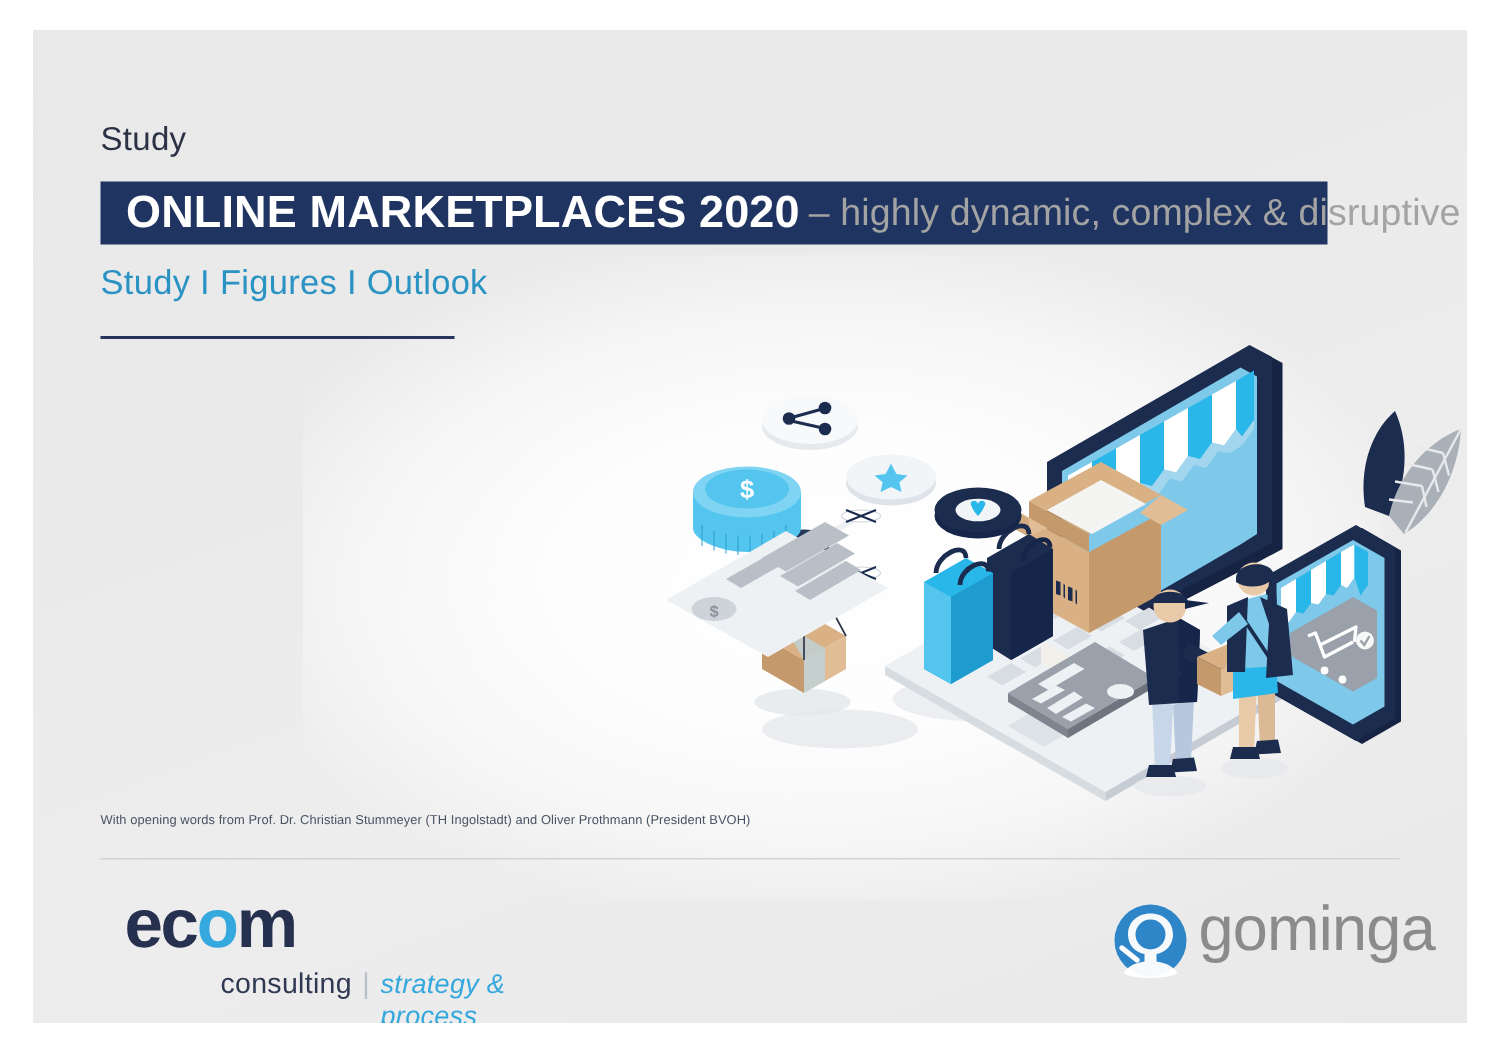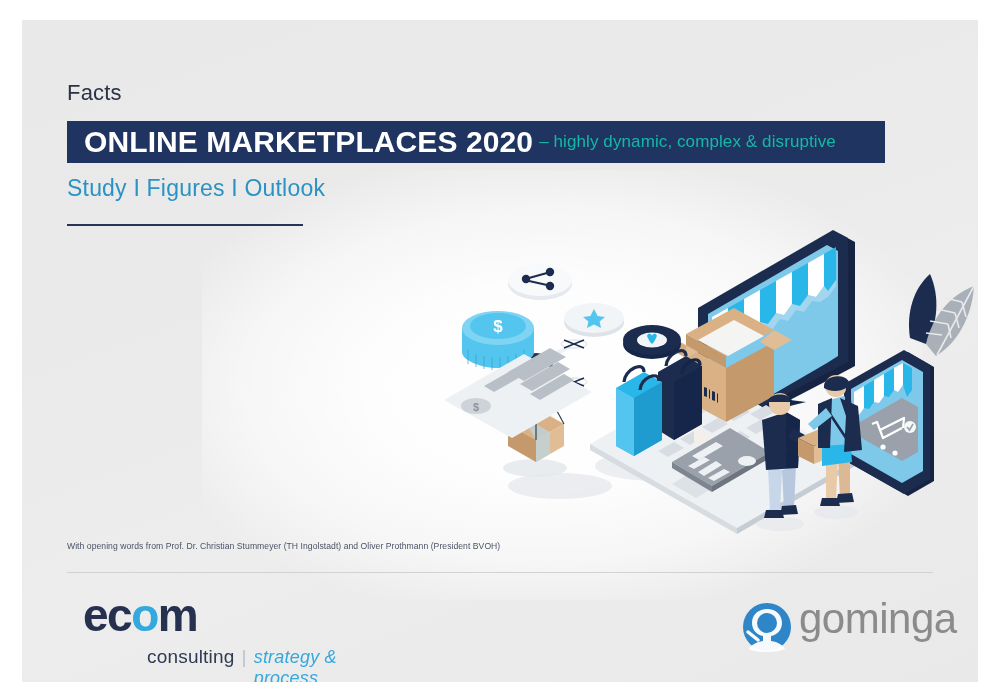--- a/index.html
+++ b/index.html
@@ -37,21 +37,21 @@
     width: 818px; height: 42px;
     background: #1f3460;
     display: flex; align-items: center;
     padding-left: 17px;
     white-space: nowrap;
   }
   .title-strong {
     font-size: 30px; font-weight: bold; color: #ffffff; letter-spacing: 0.1px;
   }
   .title-rest {
-    font-size: 17px; font-weight: normal; color: #14b8a6; letter-spacing: 0.1px;
+    font-size: 25px; font-weight: normal; color: #a3a3a3; letter-spacing: 0.1px;
     margin-left: 6px;
   }
   .subtitle {
     position: absolute; left: 45px; top: 155px;
     font-size: 23px; color: #2a93c4; letter-spacing: 0.2px;
   }
   .subtitle-rule {
     position: absolute; left: 45px; top: 204px;
     width: 236px; height: 2px; background: #27355a;
   }
@@ -412,21 +412,21 @@
 
           <path d="M386 192 L 368 208 L 374 214 L 392 200 Z" fill="#7ec8ea"></path>
 
           <circle cx="396" cy="170" r="11" fill="#e8c9a8"></circle>
 
           <path d="M384 170 C 384 158, 410 156, 410 170 L 412 196 L 404 194 L 406 172 C 400 176, 390 176, 384 172 Z" fill="#1b2c4f"></path>
         </g>
       </svg>
     </div>
 
-    <div class="eyebrow">Facts</div>
+    <div class="eyebrow">Study</div>
 
     <div class="title-bar">
       <span class="title-strong">ONLINE MARKETPLACES 2020</span>
       <span class="title-rest">– highly dynamic, complex &amp; disruptive</span>
     </div>
 
     <div class="subtitle">Study I Figures I Outlook</div>
     <div class="subtitle-rule"></div>
 
     <div class="footnote">With opening words from Prof. Dr. Christian Stummeyer (TH Ingolstadt) and Oliver Prothmann (President BVOH)</div>

